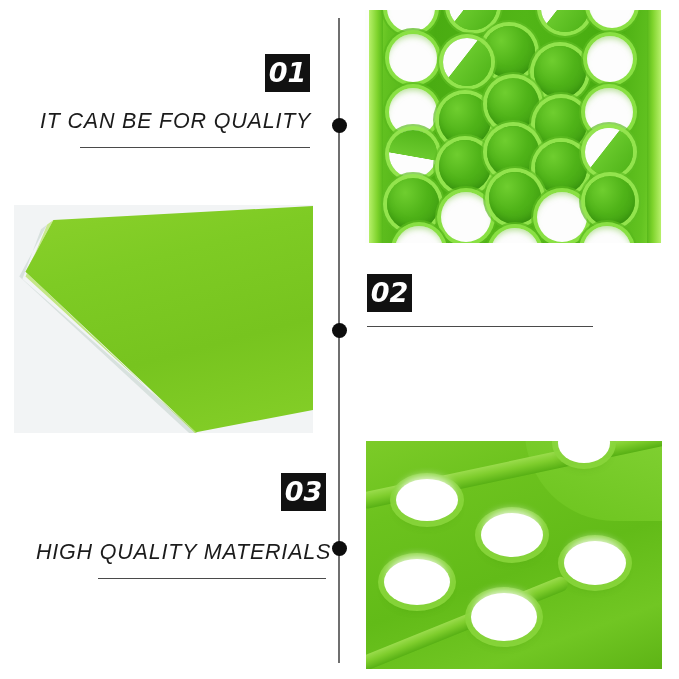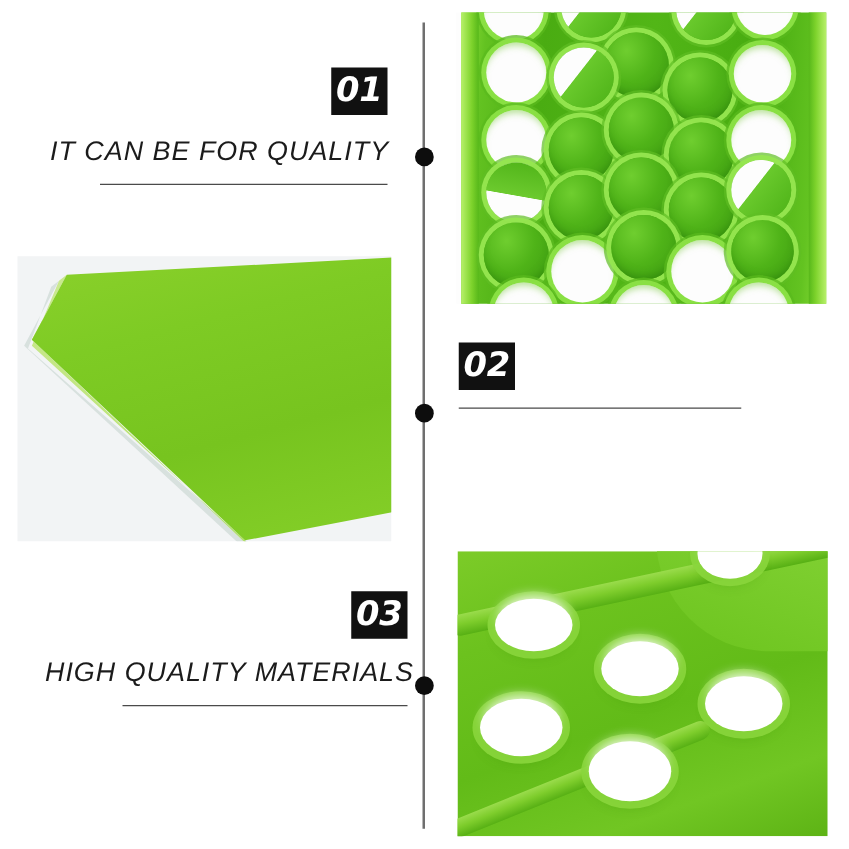--- a/index.html
+++ b/index.html
@@ -79,21 +79,21 @@
   #feature-01 .feature-title { margin-top: 17px; }
   #feature-01 .rule { margin-top: 13px; margin-left: 40px; width: 230px; }
 
   
   #feature-02 { left: 367px; top: 274px; width: 230px; }
   #feature-02 .feature-title { margin-top: 16px; }
   #feature-02 .rule { margin-top: 14px; width: 226px; }
 
   
   #feature-03 { left: 36px; top: 473px; width: 290px; }
-  #feature-03 .feature-title { margin-top: 15px; }
+  #feature-03 .feature-title { margin-top: 29px; }
   #feature-03 .rule { margin-top: 13px; margin-left: 62px; width: 228px; }
 
   
   .photo {
     position: absolute;
     background: #fdfdfd;
     overflow: hidden;
   }
 
   

